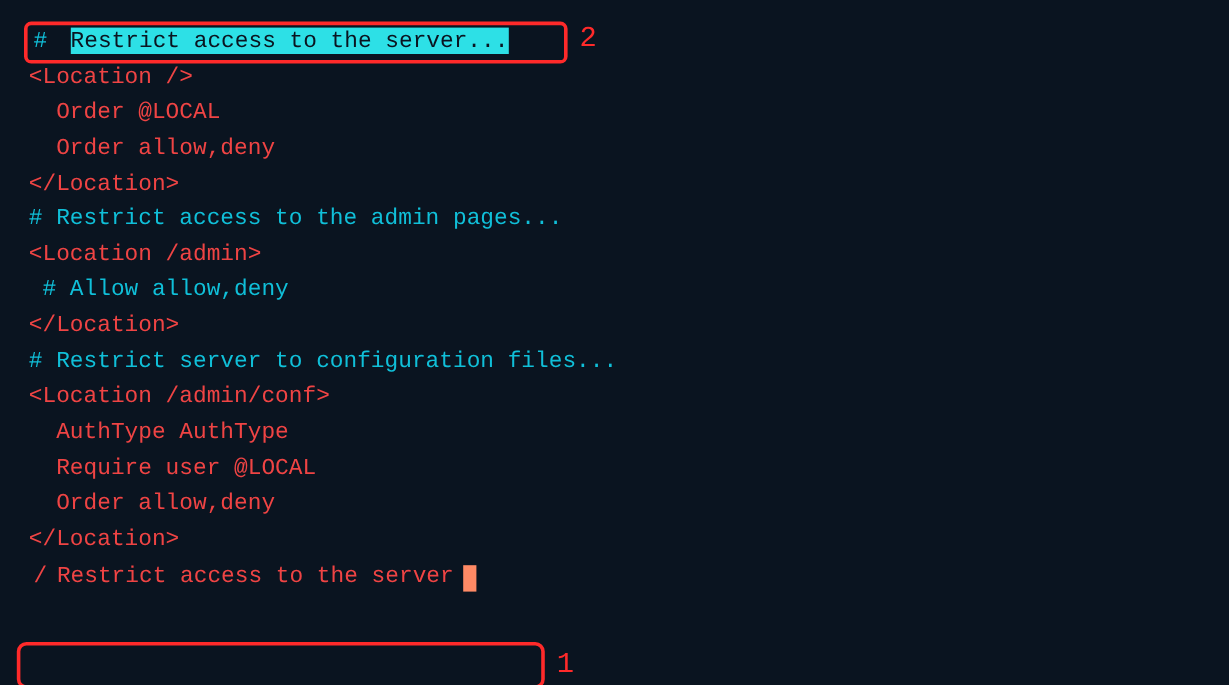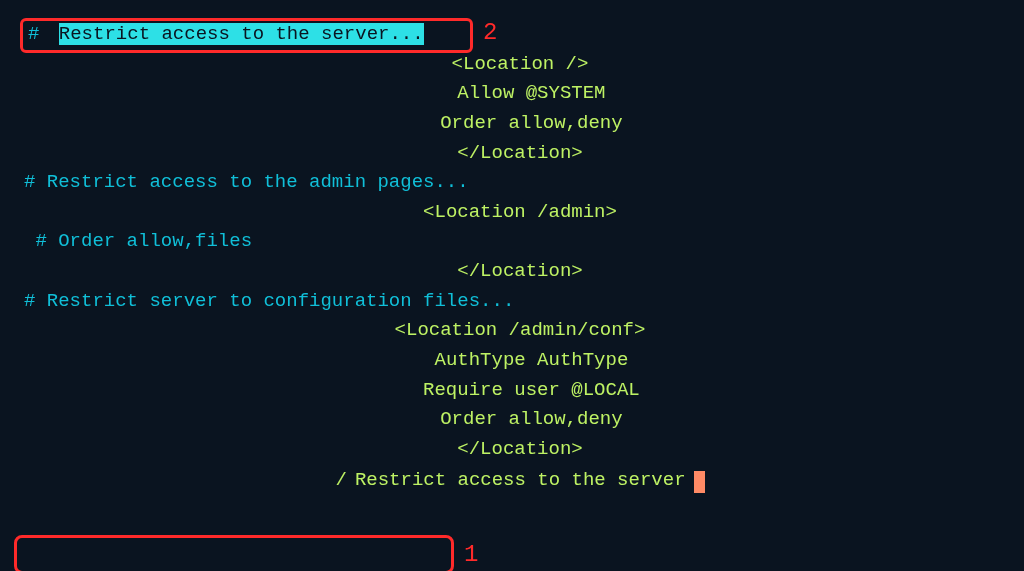--- a/index.html
+++ b/index.html
@@ -19,22 +19,21 @@
       padding: 10px 12px;
       position: relative;
     }
     .line {
       white-space: pre;
     }
     .comment {
       color: #10bfd8;
     }
     .default {
-      color: #bef264;
-      text-align: center;
+      color: #ef4444;
     }
     .highlight {
       background: #2de0e6;
       color: #0a1420;
     }
     .annotation-box-1 {
       position: absolute;
       border: 3px solid #ff2a2a;
       border-radius: 6px;
       left: 8px;
@@ -76,27 +75,27 @@
       height: 22px;
       vertical-align: text-bottom;
       margin-bottom: -2px;
     }
   </style>
 </head>
 <body>
 
 <div class="line"><span class="comment"># </span><span class="highlight">Restrict access to the server...</span></div>
 <div class="line default">&lt;Location /&gt;</div>
-<div class="line default">  Allow @SYSTEM</div>
+<div class="line default">  Order @LOCAL</div>
 <div class="line default">  Order allow,deny</div>
 <div class="line default">&lt;/Location&gt;</div>
 <div class="line default"></div>
 <div class="line comment"># Restrict access to the admin pages...</div>
 <div class="line default">&lt;Location /admin&gt;</div>
-<div class="line comment"> # Order allow,files</div>
+<div class="line comment"> # Allow allow,deny</div>
 <div class="line default">&lt;/Location&gt;</div>
 <div class="line default"></div>
 <div class="line comment"># Restrict server to configuration files...</div>
 <div class="line default">&lt;Location /admin/conf&gt;</div>
 <div class="line default">  AuthType AuthType</div>
 <div class="line default">  Require user @LOCAL</div>
 <div class="line default">  Order allow,deny</div>
 <div class="line default">&lt;/Location&gt;</div>
 <div class="line default"></div>
 <div class="line default"><span>/</span><span>Restrict access to the server</span><span class="cursor-block"></span></div>

